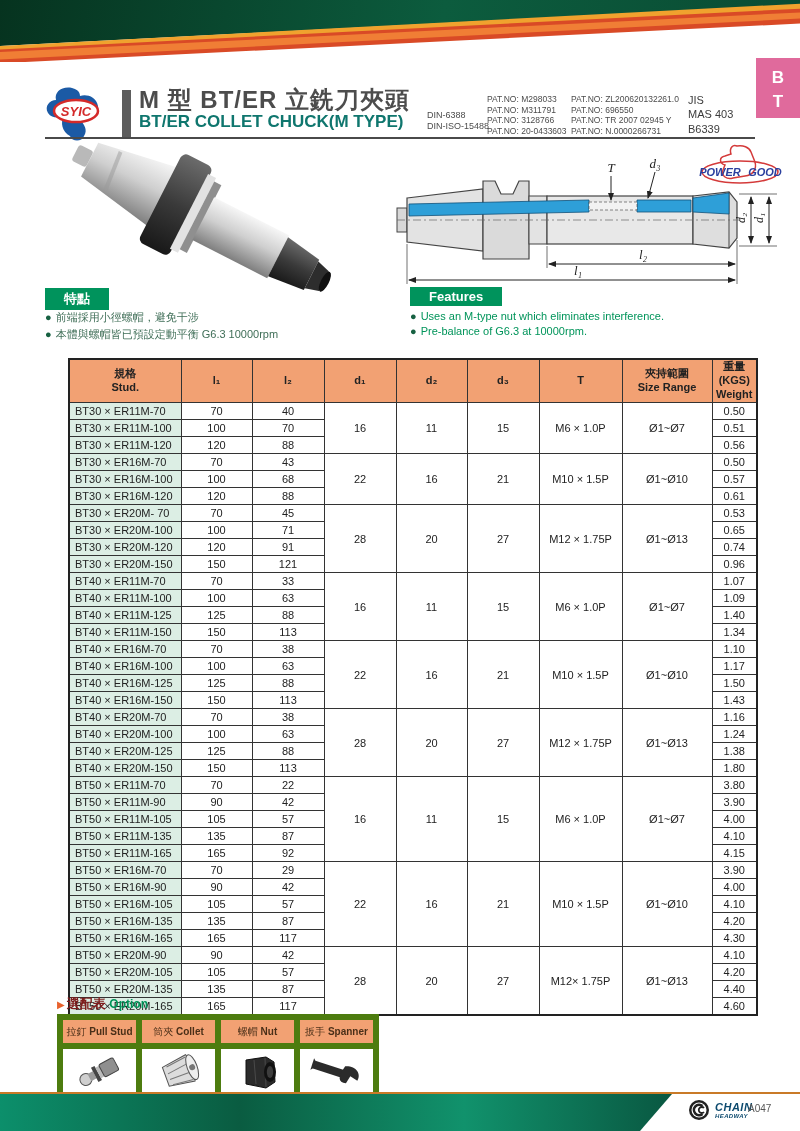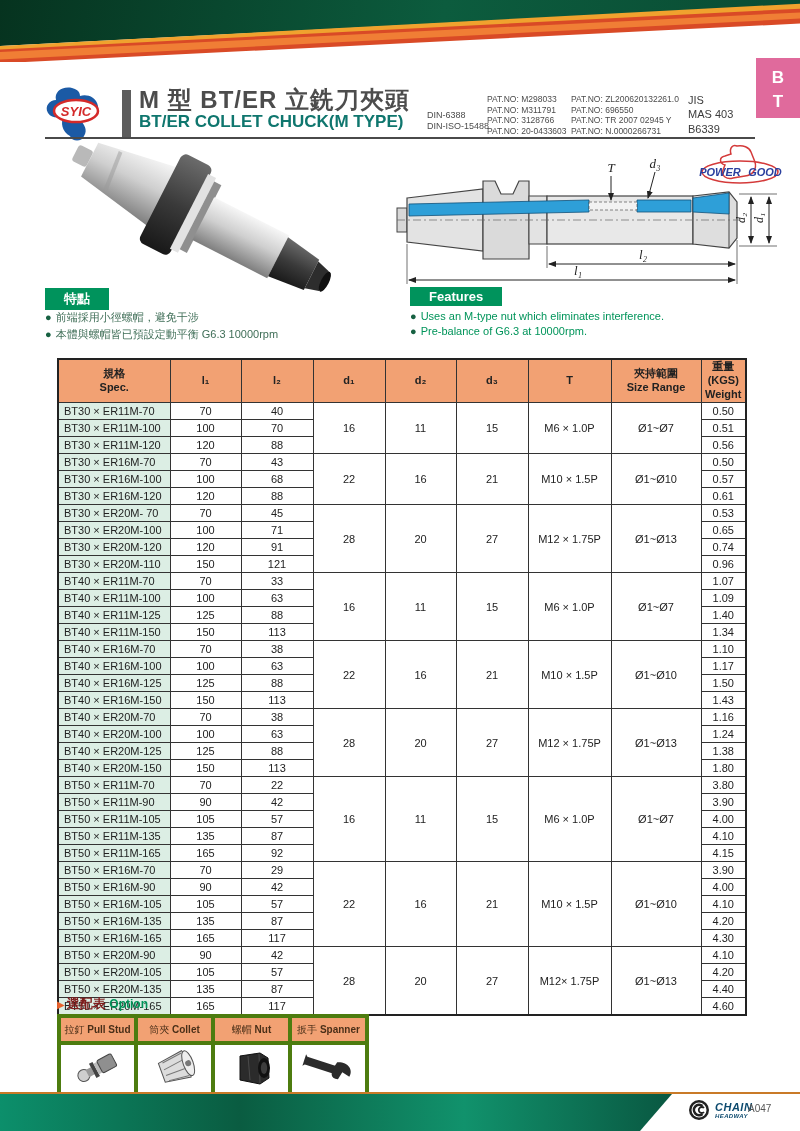--- a/index.html
+++ b/index.html
@@ -35,37 +35,37 @@
 
   
   .feat-label{position:absolute;background:#00935c;color:#fff;font-size:13px;font-weight:bold;padding:2px 19px;}
   .feat-zh-label{left:45px;top:288px;}
   .feat-en-label{left:410px;top:287px;}
   .zh-bullets{position:absolute;left:45px;top:309px;font-size:11px;color:#3f6e57;line-height:1.55;white-space:nowrap;}
   .en-bullets{position:absolute;left:410px;top:309px;font-size:11px;color:#00945a;line-height:1.35;white-space:nowrap;}
   .zh-bullets .dot,.en-bullets .dot{color:#176142;margin-right:4px;}
 
   
-  .spec-table-wrap{position:absolute;left:57px;top:358px;width:688px;}
+  .spec-table-wrap{position:absolute;left:68px;top:358px;width:688px;}
   table.spec{border-collapse:collapse;width:688px;table-layout:fixed;}
   table.spec th,table.spec td{border:1px solid #333;font-size:11px;color:#222;padding:0;}
   table.spec{border:2px solid #222;}
   table.spec th{background:#f2a173;font-weight:bold;height:42px;line-height:1.25;}
   table.spec td{height:16px;text-align:center;background:#fff;}
   table.spec td.spec{background:#dceee4;text-align:left;padding-left:5px;white-space:nowrap;}
   .th-sub{font-size:9px;font-weight:bold;}
 
   
   .opt-title{position:absolute;left:57px;top:995px;font-size:13px;white-space:nowrap;}
   .opt-arrow{color:#e8622d;font-size:10px;margin-right:2px;}
   .opt-zh{color:#7f1d1d;font-weight:bold;}
   .opt-en{color:#00945a;font-weight:bold;font-size:12px;}
   .opt-table-wrap{position:absolute;left:57px;top:1014px;}
   table.opt{border-collapse:collapse;border:2px solid #222;}
-  table.opt th,table.opt td{border:4px solid #4d7c0f;}
+  table.opt th,table.opt td{border:6px solid #4d7c0f;}
   table.opt th{background:#f2a173;width:71px;height:21px;font-size:10px;color:#4a2f18;font-weight:normal;}
   table.opt th b{font-weight:bold;}
   table.opt td.pic{height:48px;background:#fff;text-align:center;vertical-align:middle;}
   table.opt td.code{height:21px;background:#dceee4;text-align:center;font-size:12.5px;color:#222;}
 
   
   .footer-line{position:absolute;left:0;top:1092px;width:800px;height:2px;background:#c97a28;}
   .footer-band{position:absolute;left:0;top:1094px;width:800px;height:37px;
     background:linear-gradient(90deg,#0c8f6b,#0a5c41 30%,#11926c 58%,#05382a 98%);
     clip-path:polygon(0 0,84% 0,80% 100%,0 100%);}
@@ -225,21 +225,21 @@
           <col style="width:72px">
         <col style="width:72px">
           <col style="width:71px">
           <col style="width:72px">
         <col style="width:83px">
           <col style="width:90px">
           <col style="width:45px">
       </colgroup>
       <thead>
         <tr>
-          <th><span>規格</span><br><span>Spec.</span></th>
+          <th><span>規格</span><br><span>Stud.</span></th>
           <th>l₁</th>
           <th>l₂</th>
           <th>d₁</th>
           <th>d₂</th>
           <th>d₃</th>
           <th>T</th>
           <th><span>夾持範圍</span><br><span>Size Range</span></th>
           <th class="th-sub"><span>重量</span><br><span>(KGS)</span><br><span>Weight</span></th>
         </tr>
       </thead>
@@ -307,21 +307,21 @@
             <td>71</td>
             <td>0.65</td>
           </tr>
           <tr>
             <td class="spec">BT30 × ER20M-120</td>
             <td>120</td>
             <td>91</td>
             <td>0.74</td>
           </tr>
           <tr>
-            <td class="spec">BT30 × ER20M-110</td>
+            <td class="spec">BT30 × ER20M-150</td>
             <td>150</td>
             <td>121</td>
             <td>0.96</td>
           </tr>
           <tr>
             <td class="spec">BT40 × ER11M-70</td>
             <td>70</td>
             <td>33</td>
             <td rowspan="4">16</td>
             <td rowspan="4">11</td>

